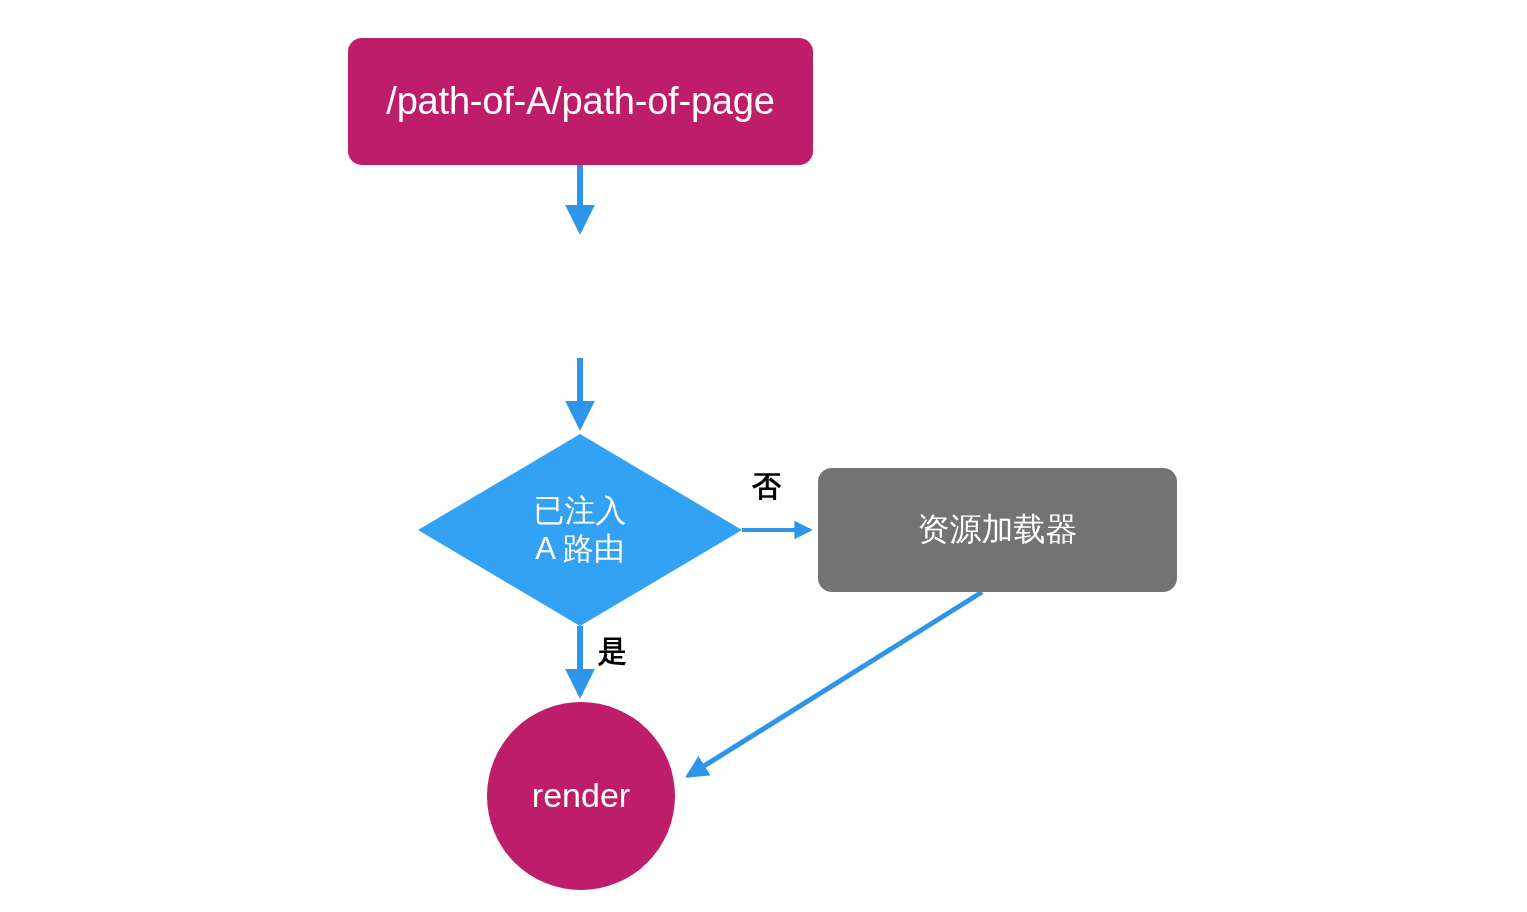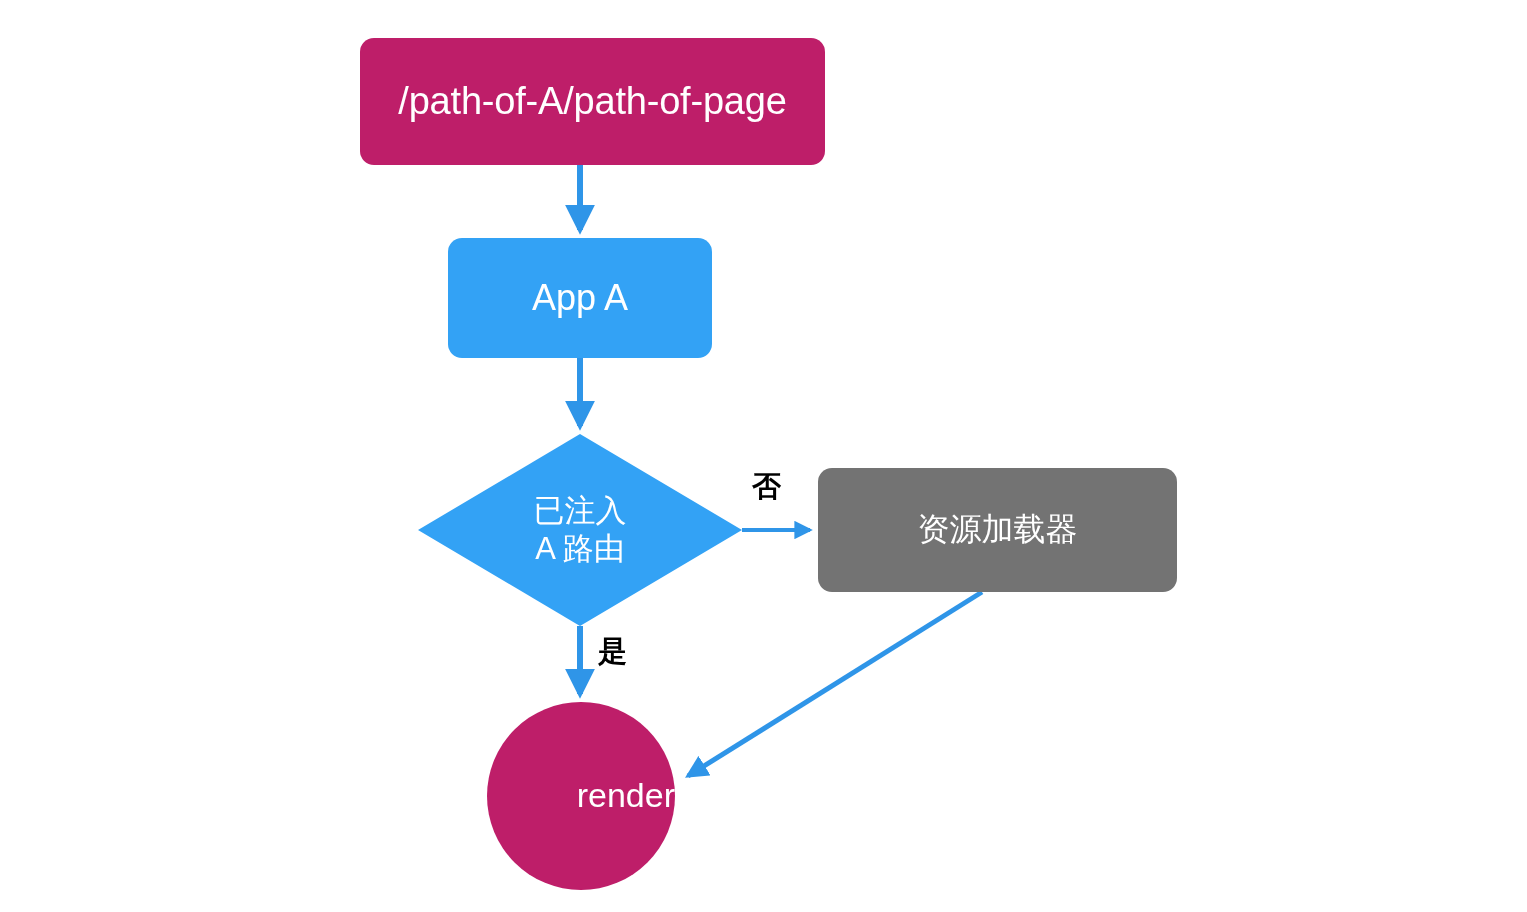--- a/index.html
+++ b/index.html
@@ -36,21 +36,21 @@
     box-sizing: border-box;
   }
   .node-text {
     color: #ffffff;
     line-height: 1.22;
     white-space: pre-line;
   }
 
   
   #node-start {
-    left: 360px;
+    left: 348px;
     top: 38px;
     width: 465px;
     height: 127px;
     background: #be1e69;
     border-radius: 14px;
   }
   #node-start .node-text {
     font-size: 38px;
     letter-spacing: -0.2px;
   }
@@ -105,21 +105,20 @@
   }
 
   
   #node-render {
     left: 487px;
     top: 702px;
     width: 188px;
     height: 188px;
     background: #be1e69;
     border-radius: 50%;
-    justify-content: flex-end;
   }
   #node-render .node-text {
     font-size: 34px;
   }
 
   
   .edge-label {
     position: absolute;
     color: #000000;
     font-size: 29px;
@@ -169,23 +168,20 @@
 
     <g>
       <line x1="982" y1="592" x2="688" y2="776" stroke="#2f95e8" stroke-width="5" marker-end="url(#arrowhead-thin)"></line>
     </g>
   </svg>
 
   <div class="node" id="node-start">
     <span class="node-text">/path-of-A/path-of-page</span>
   </div>
 
-  <div class="node" id="node-app">
-    <span class="node-text">App A</span>
-  </div>
 
   <div class="node" id="node-decision">
     <span class="diamond-shape"></span>
     <span class="node-text">已注入
 A 路由</span>
   </div>
 
   <div class="node" id="node-loader">
     <span class="node-text">资源加载器</span>
   </div>

